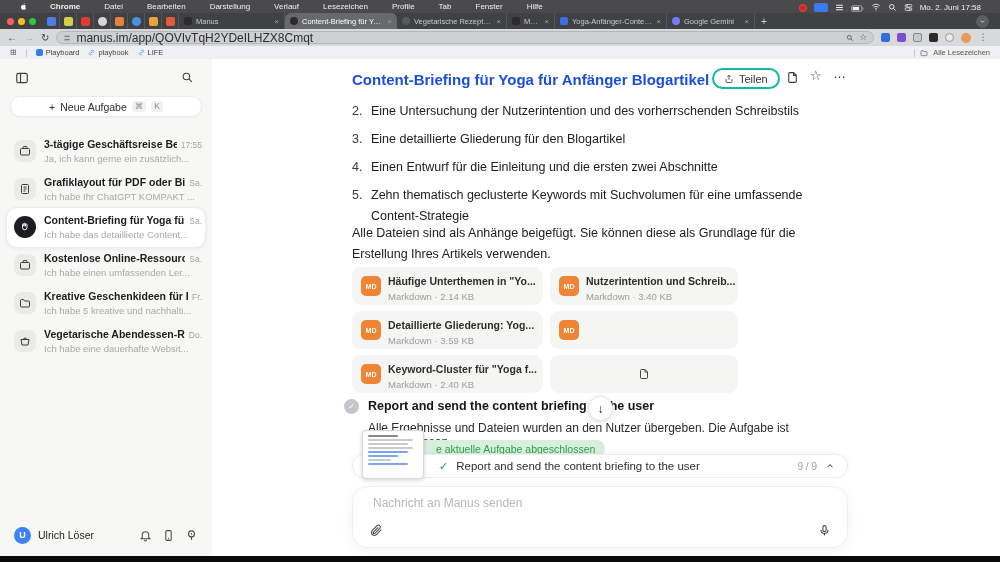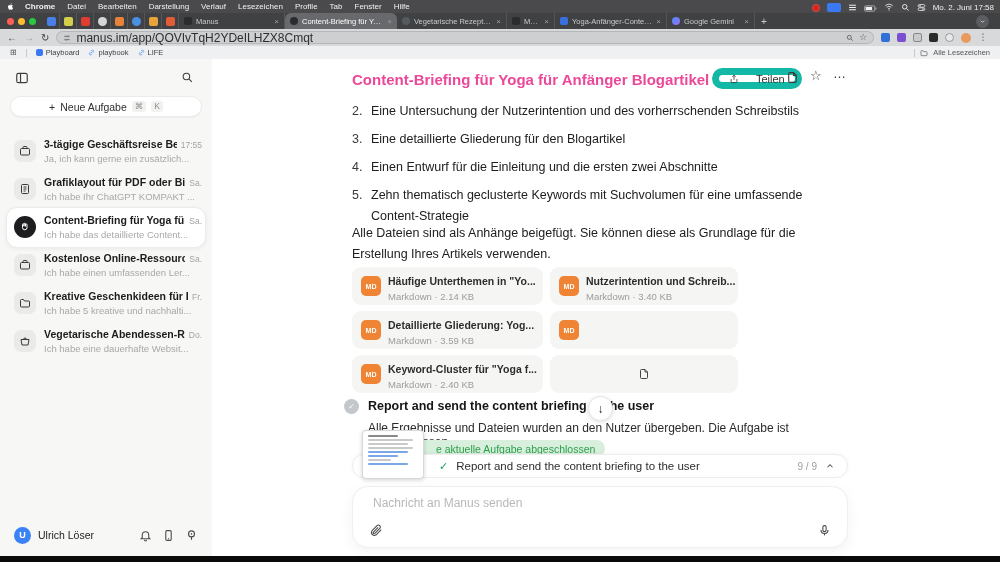--- a/index.html
+++ b/index.html
@@ -4,21 +4,21 @@
 <style>
   html,body{margin:0;padding:0;background:#111;}
   *{box-sizing:border-box;}
   #screen{position:relative;width:1000px;height:562px;background:#0a0a0a;overflow:hidden;
           font-family:"Liberation Sans",sans-serif;-webkit-font-smoothing:antialiased;}
   .abs{position:absolute;}
   svg{display:block;}
 
   
   .menubar{left:0;top:0;width:1000px;height:13px;background:#4a4a4c;display:flex;align-items:center;
-           padding:0 6px;color:#f1f1f1;font-size:8px;gap:0;}
+           padding:0 19px;color:#f1f1f1;font-size:8px;gap:12px;}
   .mb-apple{width:9px;height:9px;margin-right:4px;color:#fff;}
   .mb-item{padding:0 6px;white-space:nowrap;}
   .mb-bold{font-weight:bold;}
   .mb-right{margin-left:auto;display:flex;align-items:flex-end;gap:7px;}
   .rec-dot{width:8px;height:8px;border-radius:50%;border:1.5px solid #e5493d;background:#d3271d;}
   .kb-box{width:14px;height:9px;border-radius:2px;background:#3a79f3;}
   .mb-ic{color:#f1f1f1;}
   .mb-clock{white-space:nowrap;}
 
   
@@ -88,23 +88,23 @@
   .t-title{flex:1;font-size:10.5px;font-weight:bold;color:#1c1c1c;white-space:nowrap;overflow:hidden;}
   .t-meta{flex:none;font-size:8.5px;color:#a3a3a3;}
   .t-sub{position:absolute;left:44px;top:20px;width:158px;font-size:9.5px;color:#a8a8a8;white-space:nowrap;overflow:hidden;}
   .userrow{left:0;top:463px;width:212px;height:26px;display:flex;align-items:center;padding:0 14px;gap:7px;}
   .u-avatar{width:17px;height:17px;border-radius:50%;background:#3b82f6;color:#fff;font-size:9px;font-weight:bold;
             display:flex;align-items:center;justify-content:center;}
   .u-name{font-size:10.5px;color:#222;flex:1;}
   .u-icons{display:flex;gap:10px;color:#4c4c4c;}
 
   
-  .pg-title{left:352px;top:12px;font-size:15px;font-weight:bold;color:#ec4899;}
-  .share-btn{left:712px;top:9px;height:21px;border:7px solid #14b8a6;border-radius:11px;background:#fff;
-             display:flex;align-items:center;gap:17px;padding:0 10px;font-size:11px;color:#333;}
+  .pg-title{left:352px;top:12px;font-size:15px;font-weight:bold;color:#1d4ed8;}
+  .share-btn{left:712px;top:9px;height:21px;border:2px solid #14b8a6;border-radius:11px;background:#fff;
+             display:flex;align-items:center;gap:5px;padding:0 10px;font-size:11px;color:#333;}
   .hd-ic{color:#3c3c3c;}
   .hd-star{left:810px;top:10px;font-size:13px;color:#3c3c3c;line-height:1;}
   .hd-dots{left:833px;top:8px;font-size:13px;color:#3c3c3c;letter-spacing:1px;line-height:1;}
 
   .oli{left:352px;width:488px;display:flex;font-size:12.5px;line-height:21px;color:#202020;}
   .oli .num{width:19px;flex:none;color:#3a3a3a;}
   .para{left:352px;top:164px;width:488px;font-size:12.5px;line-height:21px;color:#202020;}
 
   .cards{left:352px;top:208px;width:392px;display:grid;grid-template-columns:191px 188px;grid-auto-rows:38px;
          column-gap:7px;row-gap:6px;}

